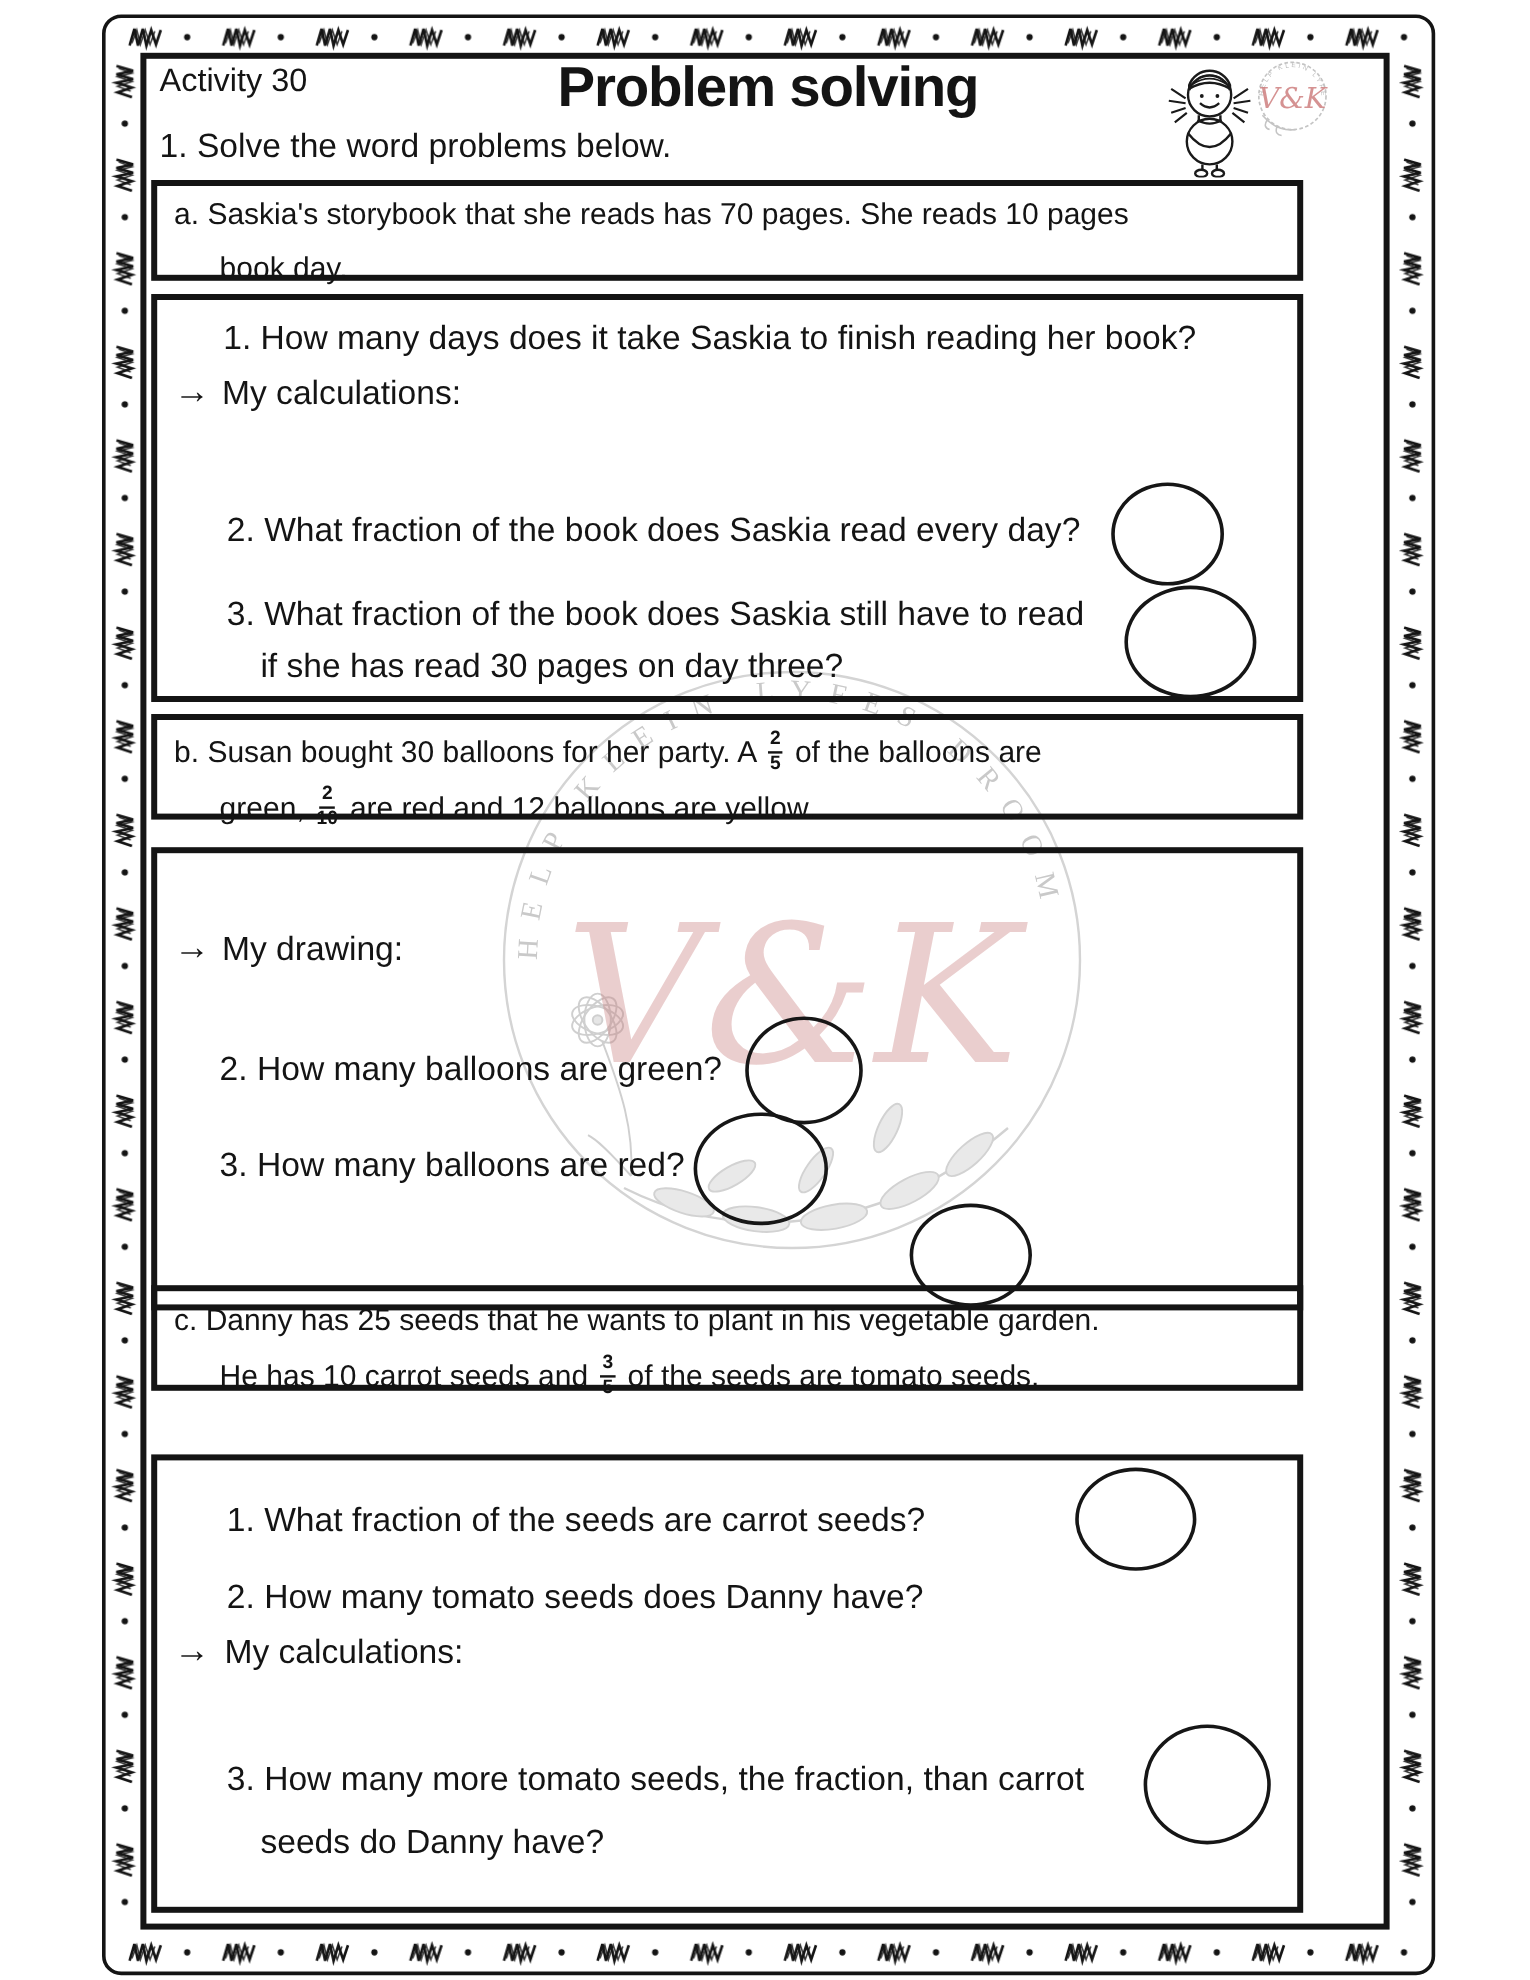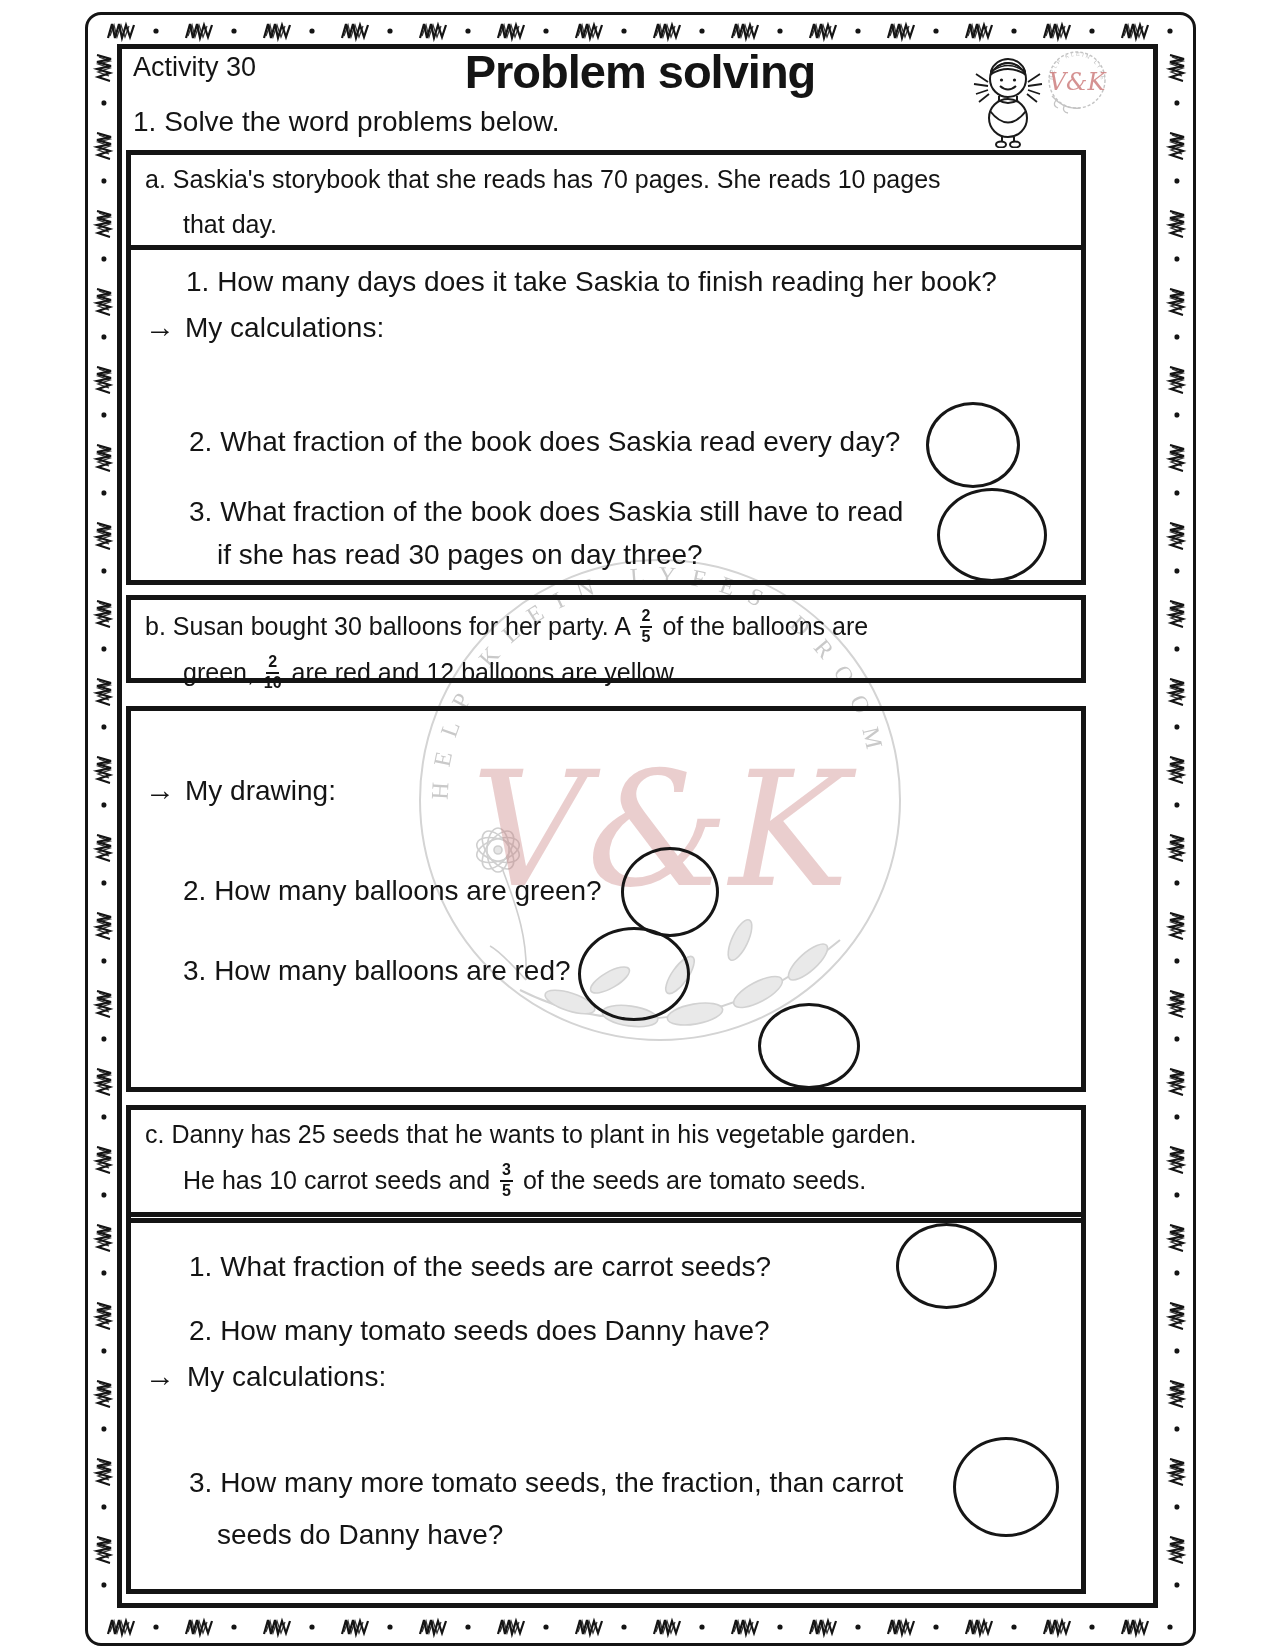--- a/index.html
+++ b/index.html
@@ -154,26 +154,26 @@
       <path id="logo-ring" d="M13,40 A24,24 0 1 1 61,40" fill="none"></path>
       <text font-size="5.5" letter-spacing="2" fill="#bdbdbd">
         <textPath href="#logo-ring">HELP  KLEIN  LYFES  DROOM</textPath>
       </text>
       <path d="M12 56 Q24 70 40 68 M16 60 q-4 6 2 8 M24 66 q-2 6 4 7" fill="none" stroke="#c4c4c4" stroke-width="1.3"></path>
       <text x="37" y="50" text-anchor="middle" font-family="DejaVu Serif, serif" font-style="italic" font-size="24" fill="rgba(199,110,110,0.75)">V&amp;K</text>
     </svg>
 
     <div class="instruction">1. Solve the word problems below.</div>
 
-    <div class="pbox" style="top:150px;height:100px;">
+    <div class="pbox" style="top:150px;height:84px;">
       <div class="pline" style="left:14px;top:10px;">
         <span>a.</span>
         <span>Saskia's storybook that she reads has 70 pages. She reads 10 pages</span>
       </div>
-      <div class="pline" style="left:52px;top:55px;">that day.</div>
+      <div class="pline" style="left:52px;top:55px;">book day.</div>
     </div>
 
     <div class="qbox" style="top:245px;height:340px;">
       <div class="qline" style="left:55px;top:16px;">1. How many days does it take Saskia to finish reading her book?</div>
       <div class="arrow" style="left:14px;top:62px;">→</div>
       <div class="qline" style="left:54px;top:62px;">My calculations:</div>
       <div class="qline" style="left:58px;top:176px;text-align:right;">2. What fraction of the book does Saskia read every day?</div>
       <div class="answer-circle" style="left:795px;top:152px;width:88px;height:80px;"></div>
       <div class="qline" style="left:58px;top:246px;">3. What fraction of the book does Saskia still have to read</div>
       <div class="qline" style="left:86px;top:289px;">if she has read 30 pages on day three?</div>
@@ -203,21 +203,21 @@
     <div class="qbox" style="top:706px;height:386px;">
       <div class="arrow" style="left:14px;top:64px;">→</div>
       <div class="qline" style="left:54px;top:64px;">My drawing:</div>
       <div class="qline" style="left:52px;top:164px;">2. How many balloons are green?</div>
       <div class="answer-circle" style="left:490px;top:136px;width:92px;height:84px;"></div>
       <div class="qline" style="left:52px;top:244px;">3. How many balloons are red?</div>
       <div class="answer-circle" style="left:447px;top:216px;width:106px;height:88px;"></div>
       <div class="answer-circle" style="left:627px;top:292px;width:96px;height:80px;"></div>
     </div>
 
-    <div class="pbox" style="top:1105px;height:118px;">
+    <div class="pbox" style="top:1071px;height:88px;">
       <div class="pline" style="left:14px;top:10px;">
         <span>c.</span>
         <span>Danny has 25 seeds that he wants to plant in his vegetable garden.</span>
       </div>
       <div class="pline" style="left:52px;top:54px;">
         <span>He has 10 carrot seeds and</span>
         <span class="frac">
           <span class="num">3</span>
             <span class="den">5</span>
         </span>

